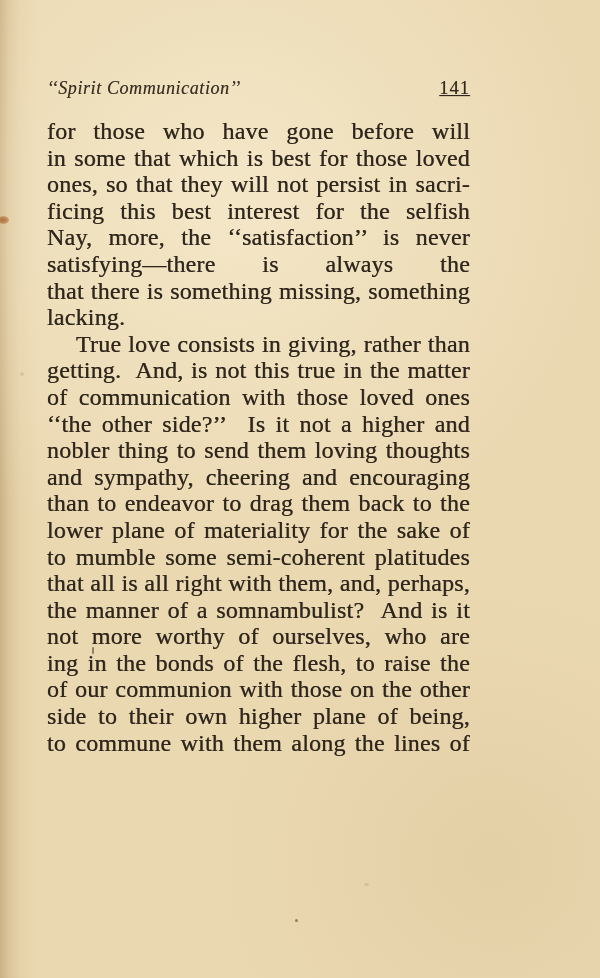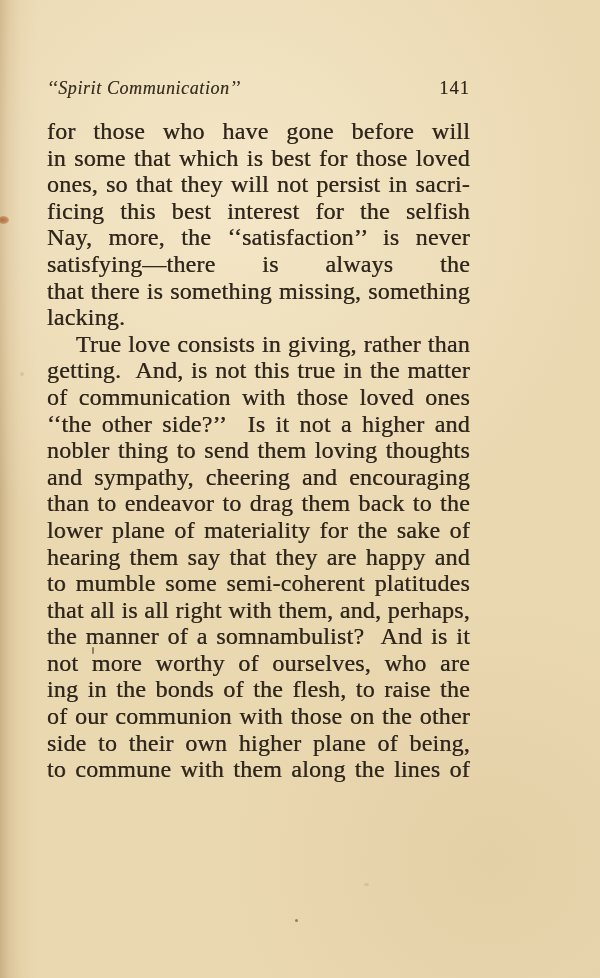--- a/index.html
+++ b/index.html
@@ -34,20 +34,21 @@
     color: #362d21;
     text-shadow: 0.3px 0.3px 0 rgba(46,38,28,0.45);
   }
   .page-number {
     position: absolute;
     right: 0;
     top: 0;
     font-size: 18.5px;
     letter-spacing: 1px;
     text-shadow: 0.3px 0.3px 0 rgba(46,38,28,0.5);
+    text-decoration: underline;
   }
   .page-text {
     margin-top: 16px;
     font-size: 24px;
     letter-spacing: 0.2px;
   }
   .paragraph { margin: 0; }
   .line {
     height: 26.6px;
     line-height: 26.6px;
@@ -117,21 +118,20 @@
 
       <div class="paragraph">
         <div class="line indent">True love consists in giving, rather than in</div>
         <div class="line">getting.&nbsp; And, is not this true in the matter</div>
         <div class="line">of communication with those loved ones on</div>
         <div class="line">‘‘the other side?’’&nbsp; Is it not a higher and</div>
         <div class="line">nobler thing to send them loving thoughts</div>
         <div class="line">and sympathy, cheering and encouraging</div>
         <div class="line">than to endeavor to drag them back to the</div>
         <div class="line">lower plane of materiality for the sake of</div>
-        <div class="line">hearing them say that they are happy and</div>
         <div class="line">to mumble some semi-coherent platitudes in</div>
         <div class="line">that all is all right with them, and, perhaps,</div>
         <div class="line">the manner of a somnambulist?&nbsp; And is it</div>
         <div class="line">not more worthy of ourselves, who are dwell-</div>
         <div class="line">ing in the bonds of the flesh, to raise the plane</div>
         <div class="line">of our communion with those on the other</div>
         <div class="line">side to their own higher plane of being, and</div>
         <div class="line">to commune with them along the lines of</div>
       </div>
 

